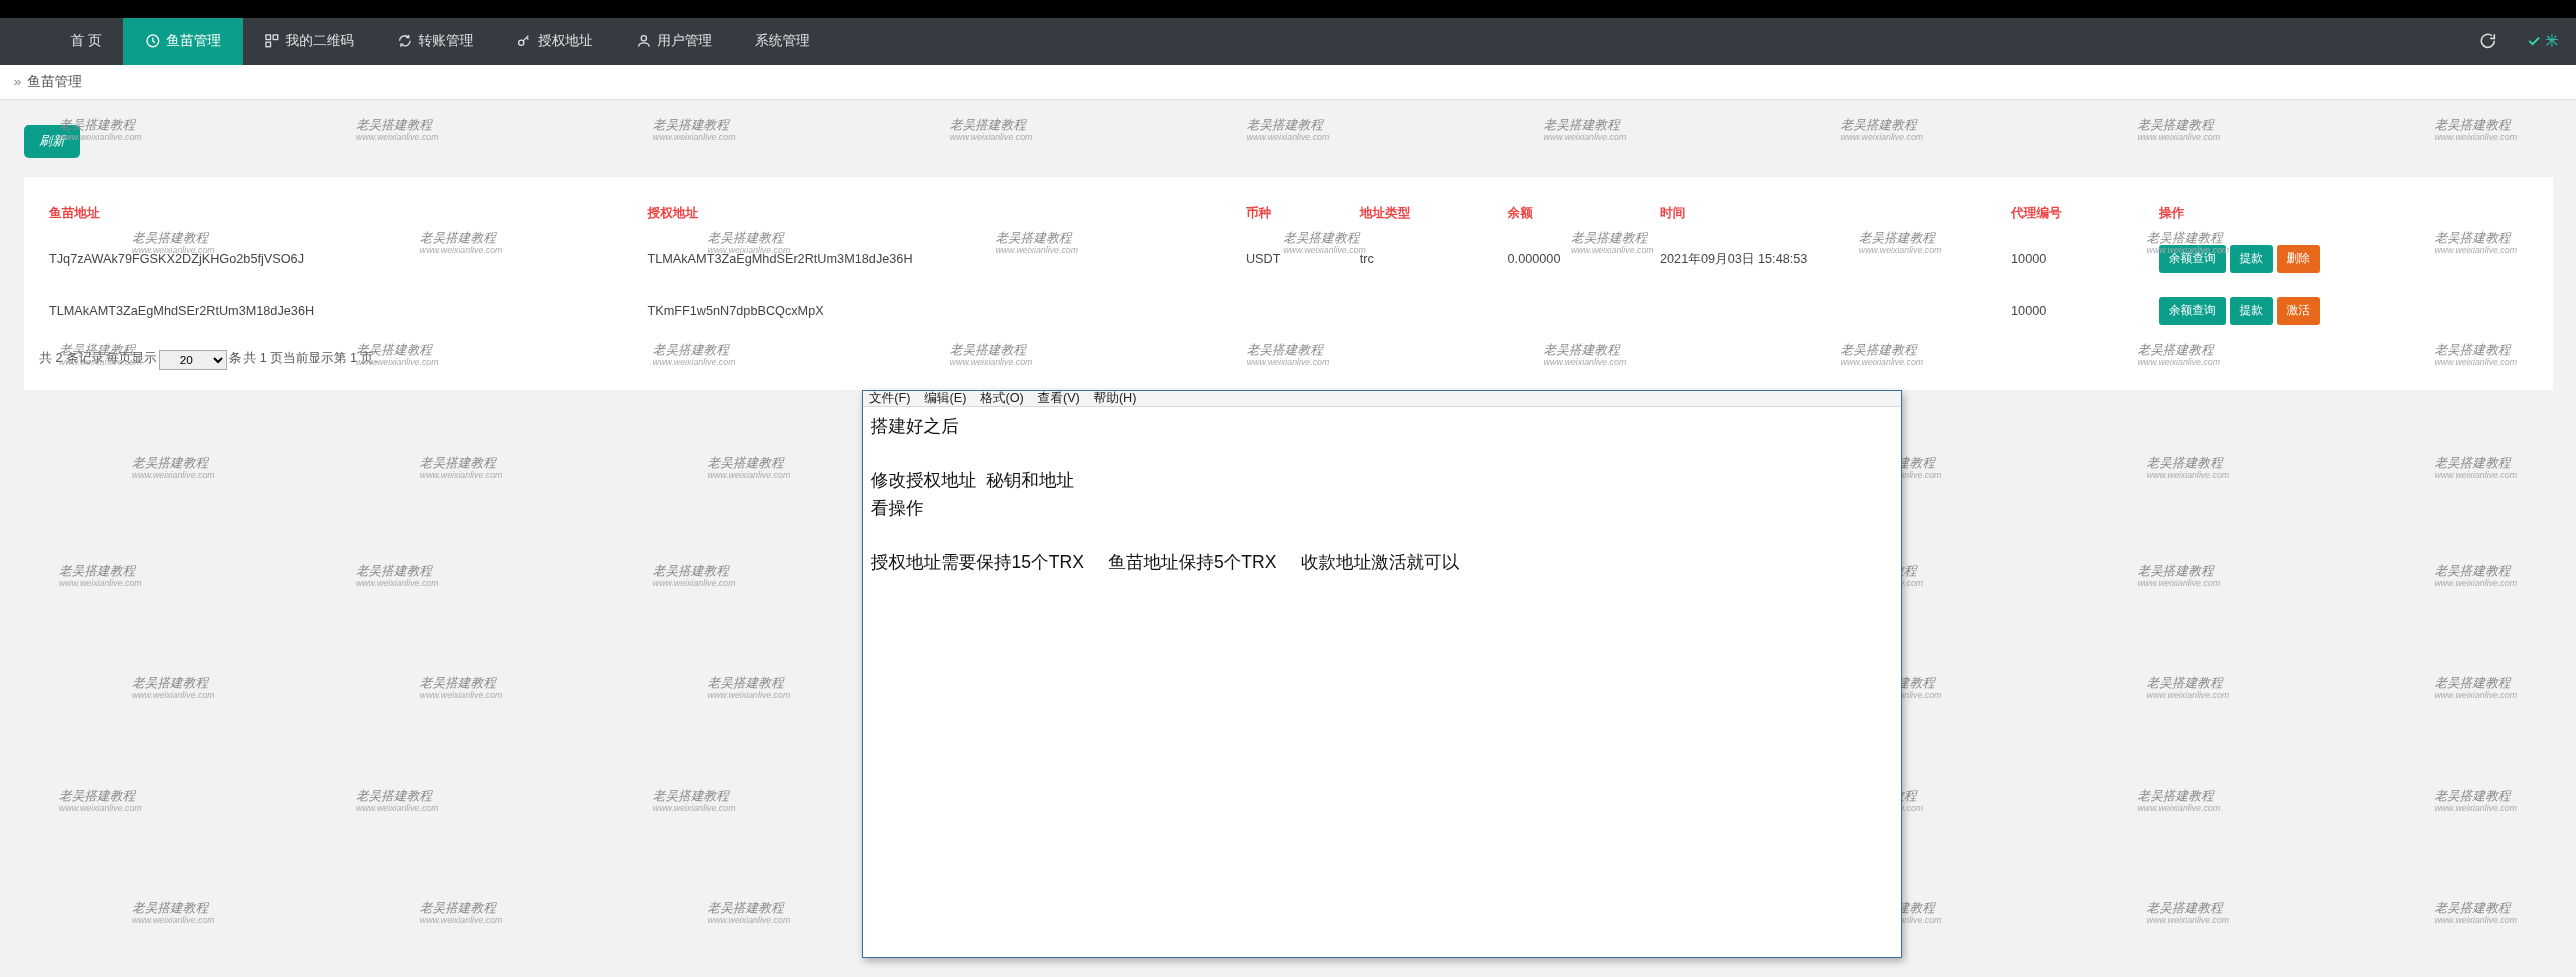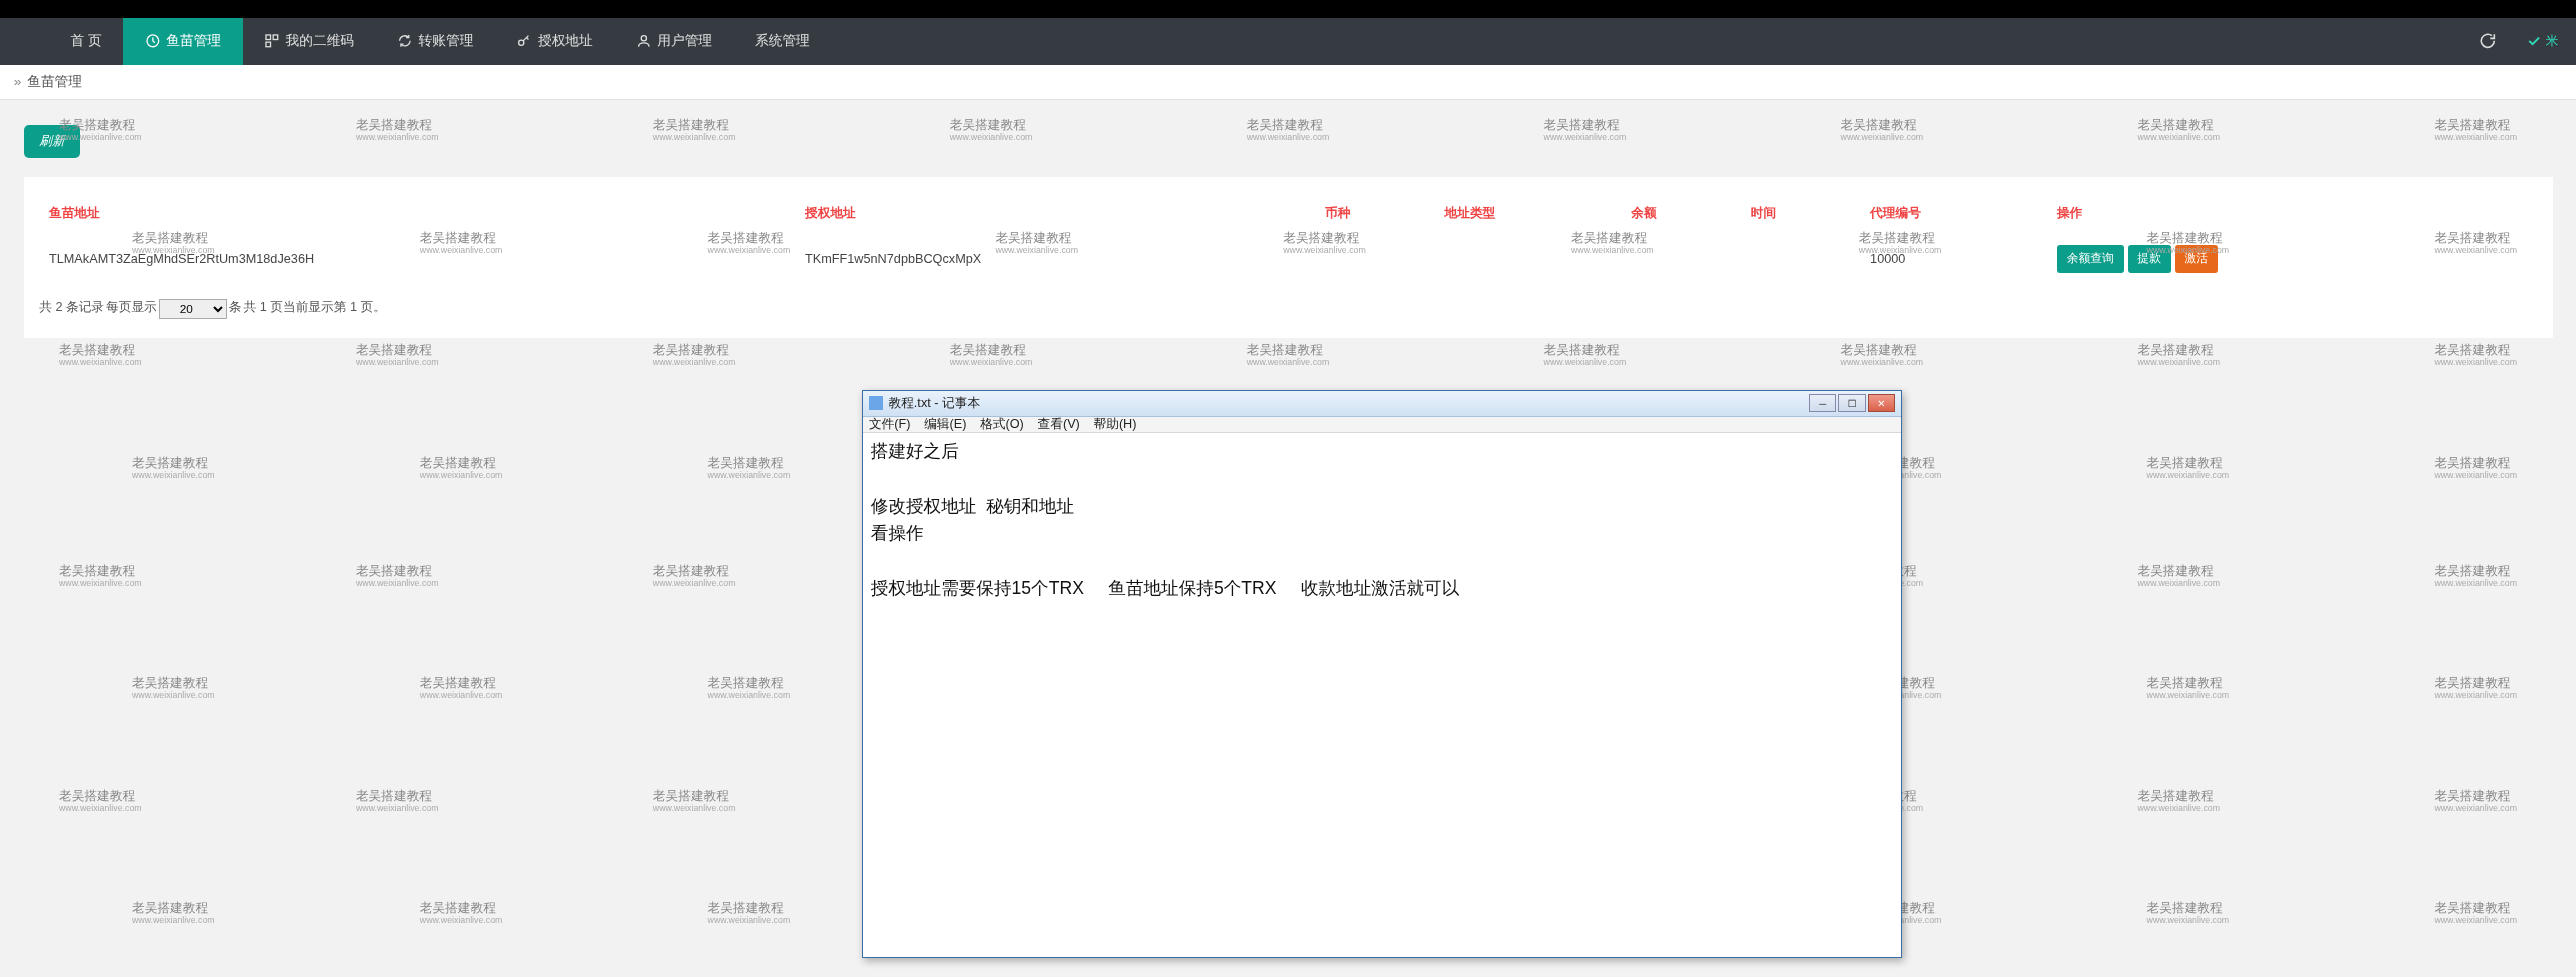--- a/index.html
+++ b/index.html
@@ -112,20 +112,21 @@
   left: 0;
   width: 2576px;
   height: 913px;
   pointer-events: none;
   overflow: hidden;
 }
 .wm-row {
   display: flex;
   justify-content: space-between;
   padding: 0 59px;
+  font-style: italic;
 }
 .wm {
   color: #888;
   font-size: 12.7px;
   line-height: 1.1;
 }
 .wm .sub { font-size: 8.8px; color: #aaa; display:block; }
 
 
 .notepad {
@@ -269,20 +270,30 @@
           <th>币种</th>
           <th>地址类型</th>
           <th>余额</th>
           <th>时间</th>
           <th>代理编号</th>
           <th>操作</th>
         </tr>
       </thead>
       <tbody id="table-body">
           <tr>
+            <td>TJq7zAWAk79FGSKX2DZjKHGo2b5fjVSO6J</td>
+            <td>TLMAkAMT3ZaEgMhdSEr2RtUm3M18dJe36H</td>
+            <td>USDT</td>
+            <td>trc</td>
+            <td>0.000000</td>
+            <td>2021年09月03日 15:48:53</td>
+            <td>10000</td>
+            <td><button class="btn-small btn-teal">余额查询</button><button class="btn-small btn-teal">提款</button><button class="btn-small btn-orange">删除</button></td>
+          </tr>
+          <tr>
             <td>TLMAkAMT3ZaEgMhdSEr2RtUm3M18dJe36H</td>
             <td>TKmFF1w5nN7dpbBCQcxMpX</td>
             <td></td>
             <td></td>
             <td></td>
             <td></td>
             <td>10000</td>
             <td><button class="btn-small btn-teal">余额查询</button><button class="btn-small btn-teal">提款</button><button class="btn-small btn-orange">激活</button></td>
           </tr>
         </tbody>
@@ -385,30 +396,20 @@
       <div class="wm">老吴搭建教程<span class="sub">www.weixianlive.com</span></div>
       <div class="wm">老吴搭建教程<span class="sub">www.weixianlive.com</span></div>
       <div class="wm">老吴搭建教程<span class="sub">www.weixianlive.com</span></div>
       <div class="wm">老吴搭建教程<span class="sub">www.weixianlive.com</span></div>
       <div class="wm">老吴搭建教程<span class="sub">www.weixianlive.com</span></div>
       <div class="wm">老吴搭建教程<span class="sub">www.weixianlive.com</span></div>
     </div>
   </div>
 
 <div class="notepad">
-  <div class="notepad-title">
-    <span class="np-icon"></span>
-    <span>教程.txt - 记事本</span>
-    <span class="spacer"></span>
-    <div class="win-btns">
-      <div class="win-btn">─</div>
-      <div class="win-btn">☐</div>
-      <div class="win-btn close">✕</div>
-    </div>
-  </div>
   <div class="notepad-menu">
     <span>文件(F)</span>
     <span>编辑(E)</span>
     <span>格式(O)</span>
     <span>查看(V)</span>
     <span>帮助(H)</span>
   </div>
   <div class="notepad-body">搭建好之后
 
 修改授权地址  秘钥和地址

